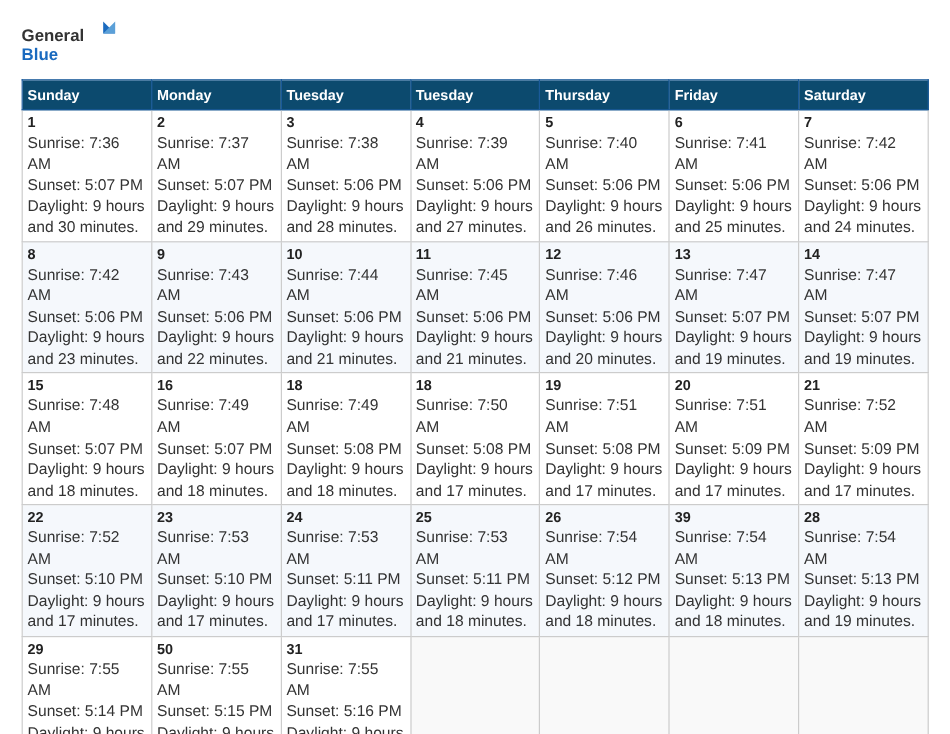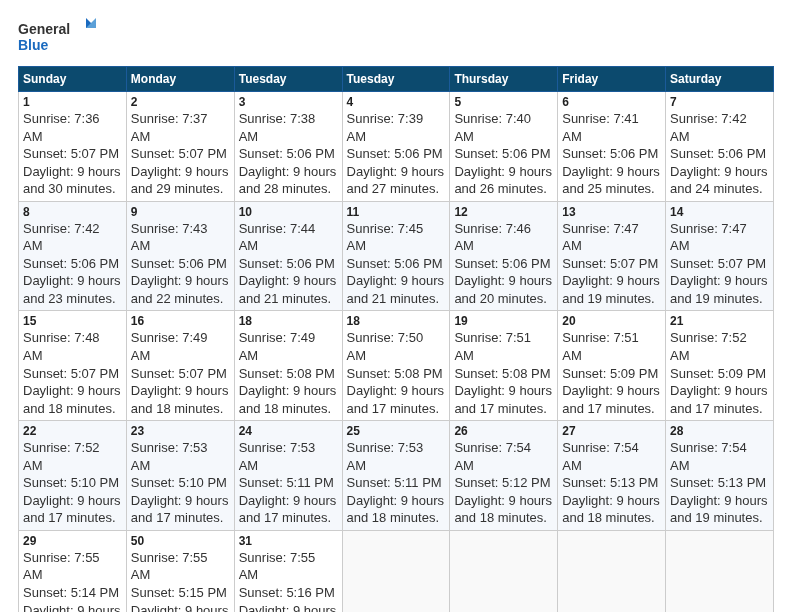--- a/index.html
+++ b/index.html
@@ -325,21 +325,21 @@
       </td>
           <td>
         <span class="day-number">26</span>
         <div class="day-content">
           Sunrise: 7:54 AM<br>
           Sunset: 5:12 PM<br>
           Daylight: 9 hours and 18 minutes.
         </div>
       </td>
           <td>
-        <span class="day-number">27</span>
+        <span class="day-number">39</span>
         <div class="day-content">
           Sunrise: 7:54 AM<br>
           Sunset: 5:13 PM<br>
           Daylight: 9 hours and 18 minutes.
         </div>
       </td>
           <td>
         <span class="day-number">28</span>
         <div class="day-content">
           Sunrise: 7:54 AM<br>

